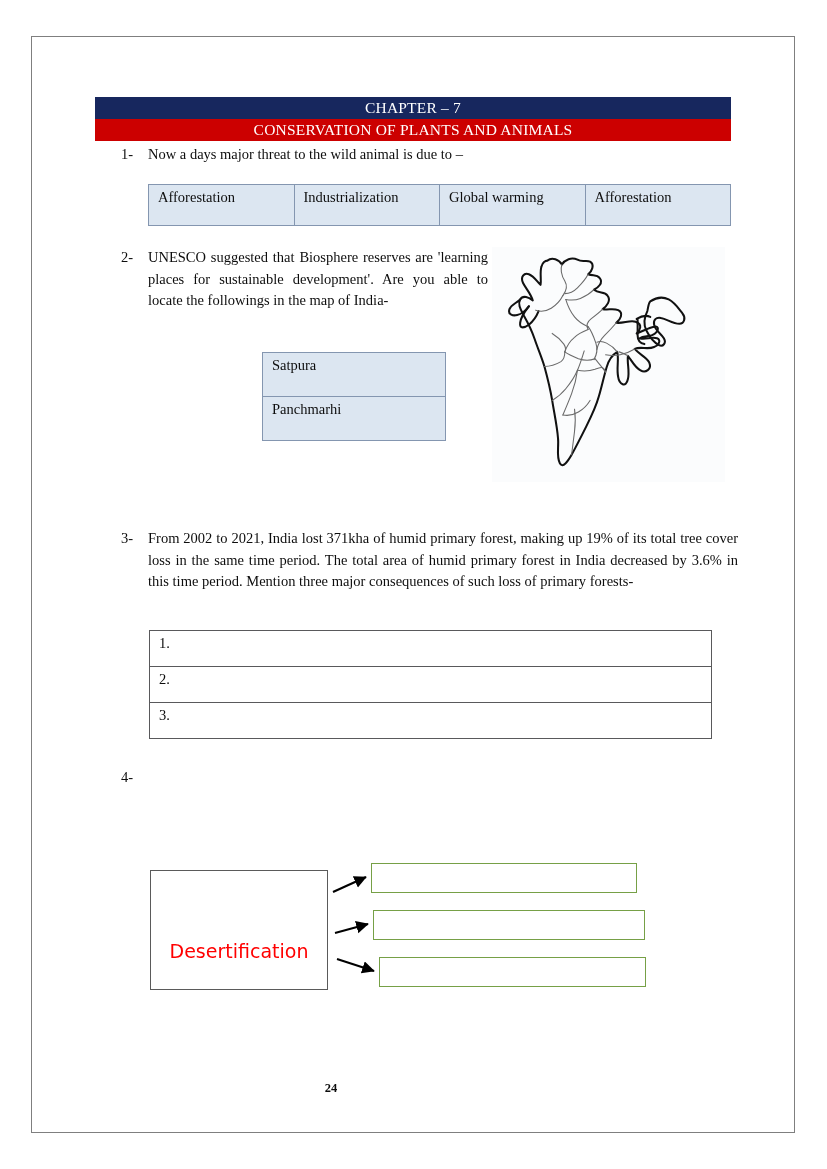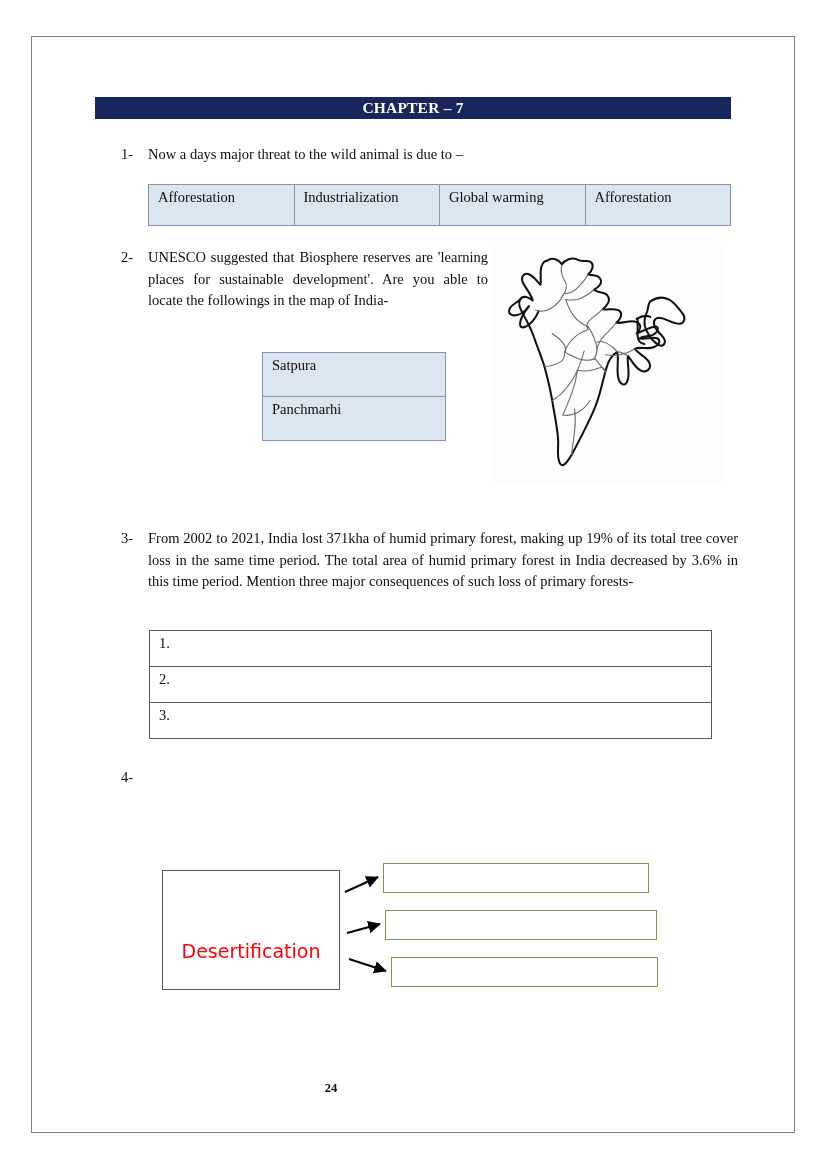--- a/index.html
+++ b/index.html
@@ -35,21 +35,21 @@
     height: 1169px;
   }
 
   
   .banner {
     position: absolute;
     left: 95px;
     width: 636px;
     box-sizing: border-box;
     text-align: center;
-    font-weight: bold;
+    font-weight: normal;
     font-size: 15.5px;
     letter-spacing: 0.2px;
     color: #ffffff;
     font-family: "Liberation Serif", serif;
   }
   #banner-chapter {
     top: 97px;
     height: 22px;
     line-height: 22px;
     background: #17275e;
@@ -155,21 +155,21 @@
     padding: 4px 0 0 9px;
     vertical-align: top;
     height: 36px;
     box-sizing: border-box;
     background: #ffffff;
   }
 
   
   #diagram {
     position: absolute;
-    left: 152px;
+    left: 140px;
     top: 850px;
     width: 530px;
     height: 150px;
   }
   #desert-box {
     position: absolute;
     left: 10px;
     top: 20px;
     width: 178px;
     height: 120px;
@@ -218,20 +218,21 @@
   }
 </style>
 </head>
 <body>
 
 <div id="page-frame"></div>
 
 <div id="content">
 
   <div class="banner" id="banner-chapter">CHAPTER – 7</div>
+  <div class="banner" id="banner-title">CONSERVATION OF PLANTS AND ANIMALS</div>
 
   <div class="question" id="q1">
     <span class="q-num">1-</span>
     <span class="q-body">Now a days major threat to the wild animal is due to –</span>
   </div>
 
   <table id="table-threats">
     <tbody>
         <tr>
       <td>Afforestation</td>

